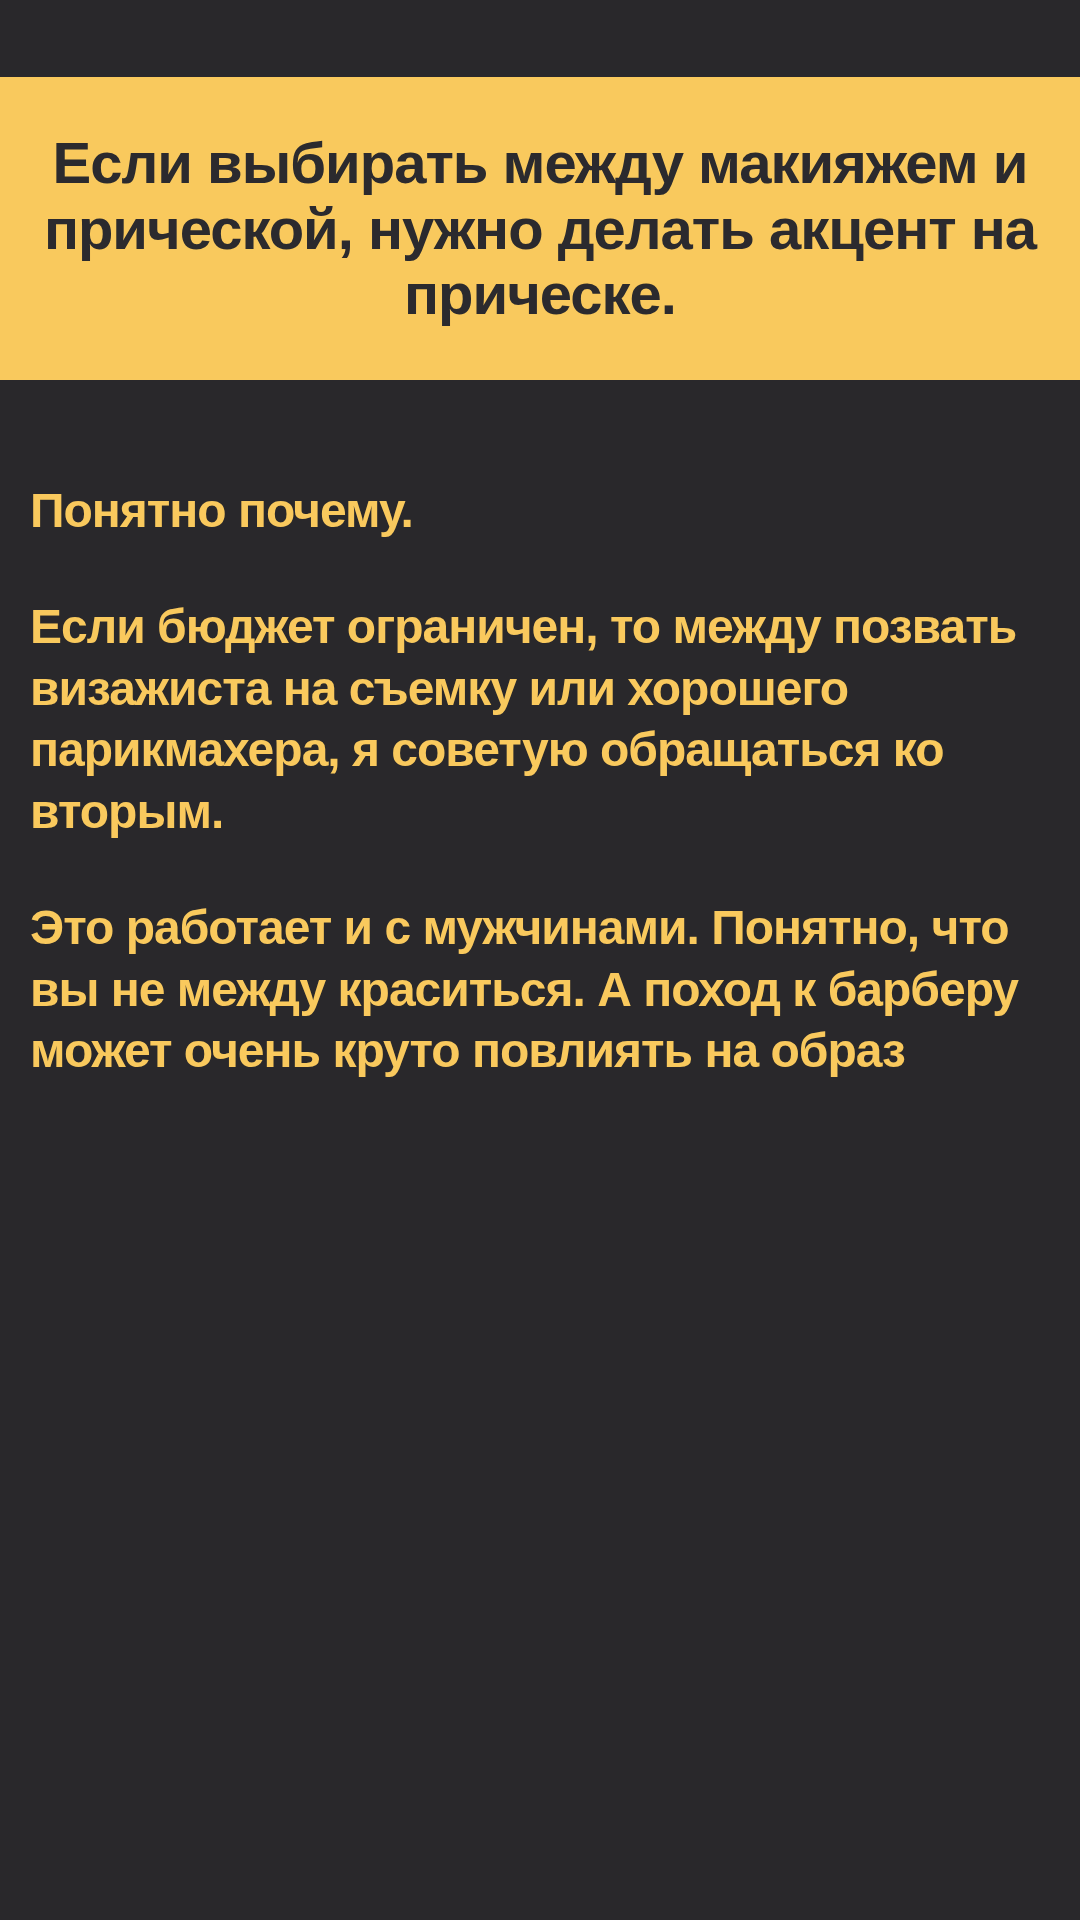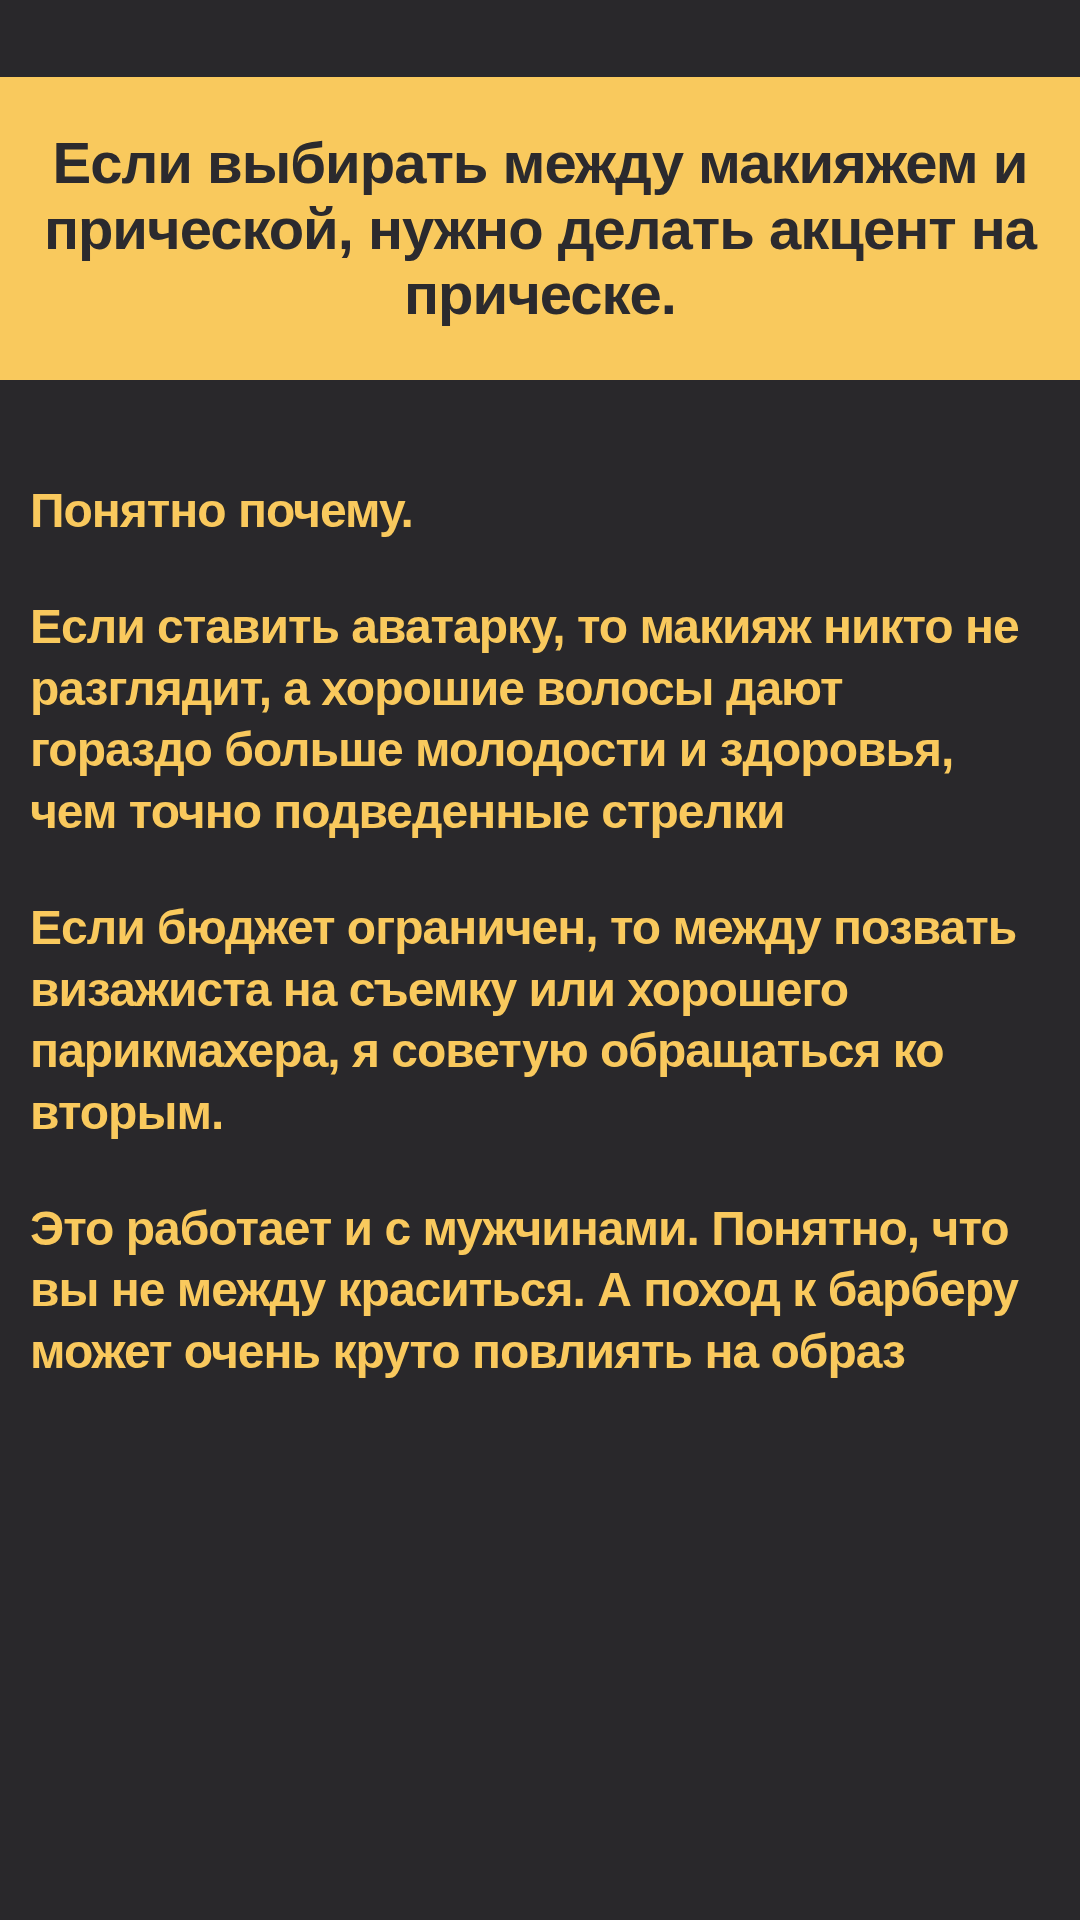--- a/index.html
+++ b/index.html
@@ -70,17 +70,16 @@
 
 <div class="card">
   <div class="top-strip"></div>
 
   <div class="headline-band">
     <h1>Если выбирать между макияжем и прической, нужно делать акцент на прическе.</h1>
   </div>
 
   <div class="body-text">
     <p>Понятно почему.</p>
-    <p>Если ставить аватарку, то макияж никто не разглядит, а хорошие волосы дают гораздо больше молодости и здоровья, чем точно подведенные стрелки</p>
     <p>Если бюджет ограничен, то между позвать визажиста на съемку или хорошего парикмахера, я советую обращаться ко вторым.</p>
     <p>Это работает и с мужчинами. Понятно, что вы не между краситься. А поход к барберу может очень круто повлиять на образ</p>
   </div>
 </div>
 
 </body></html>

